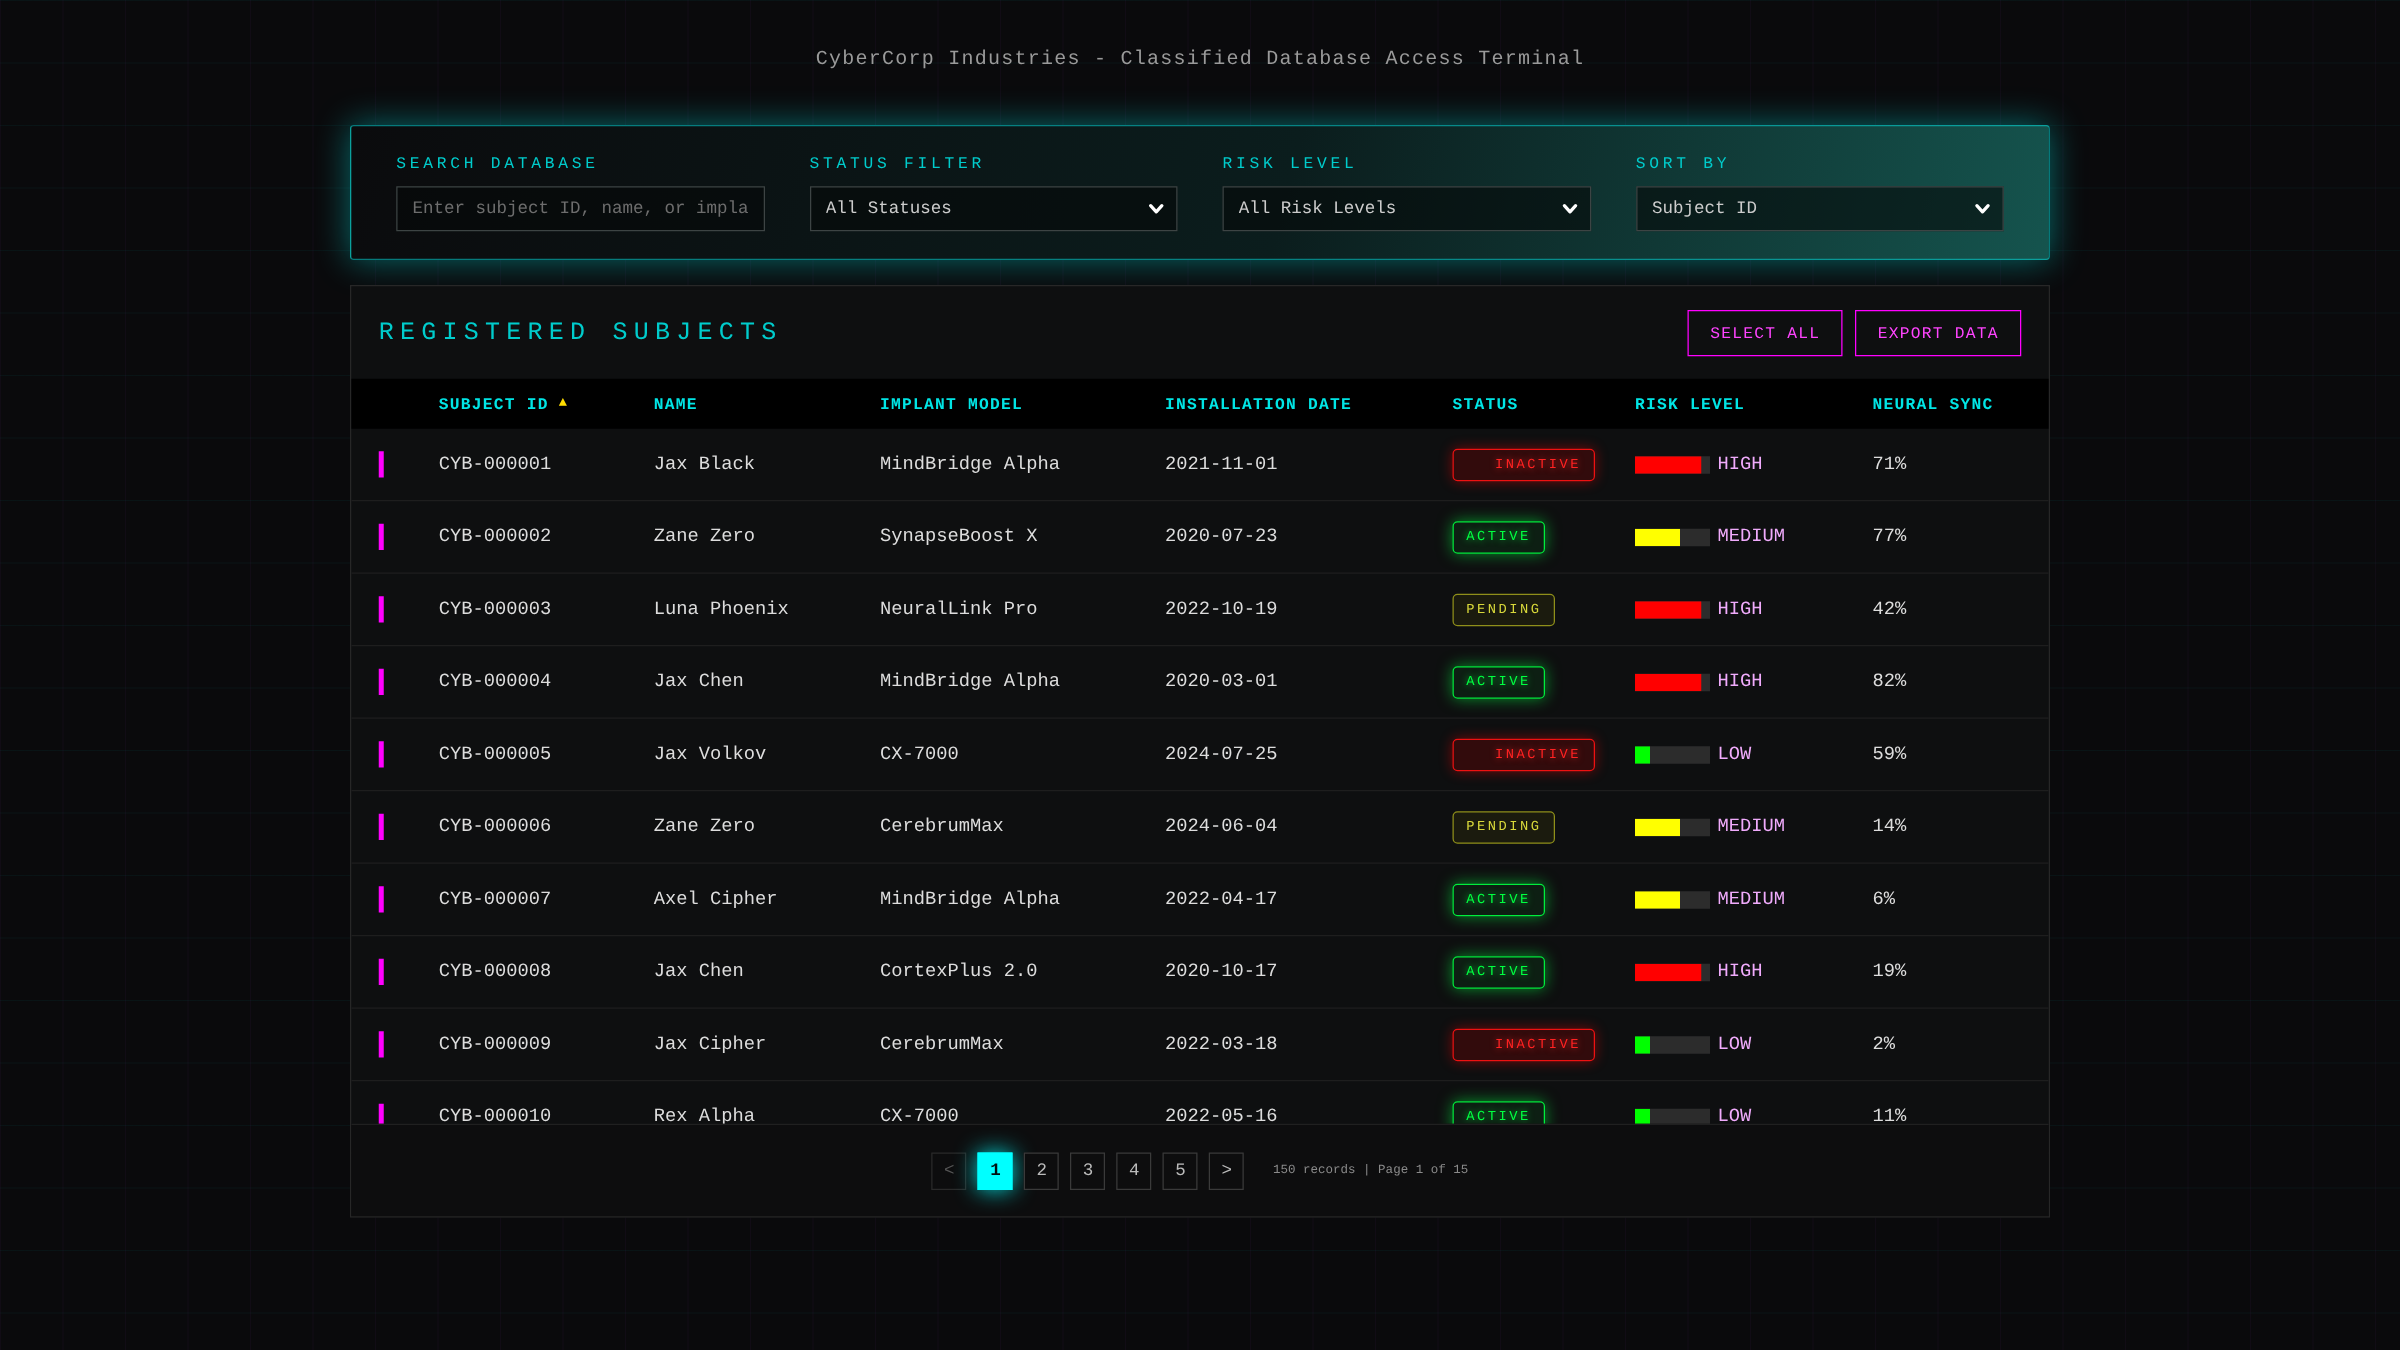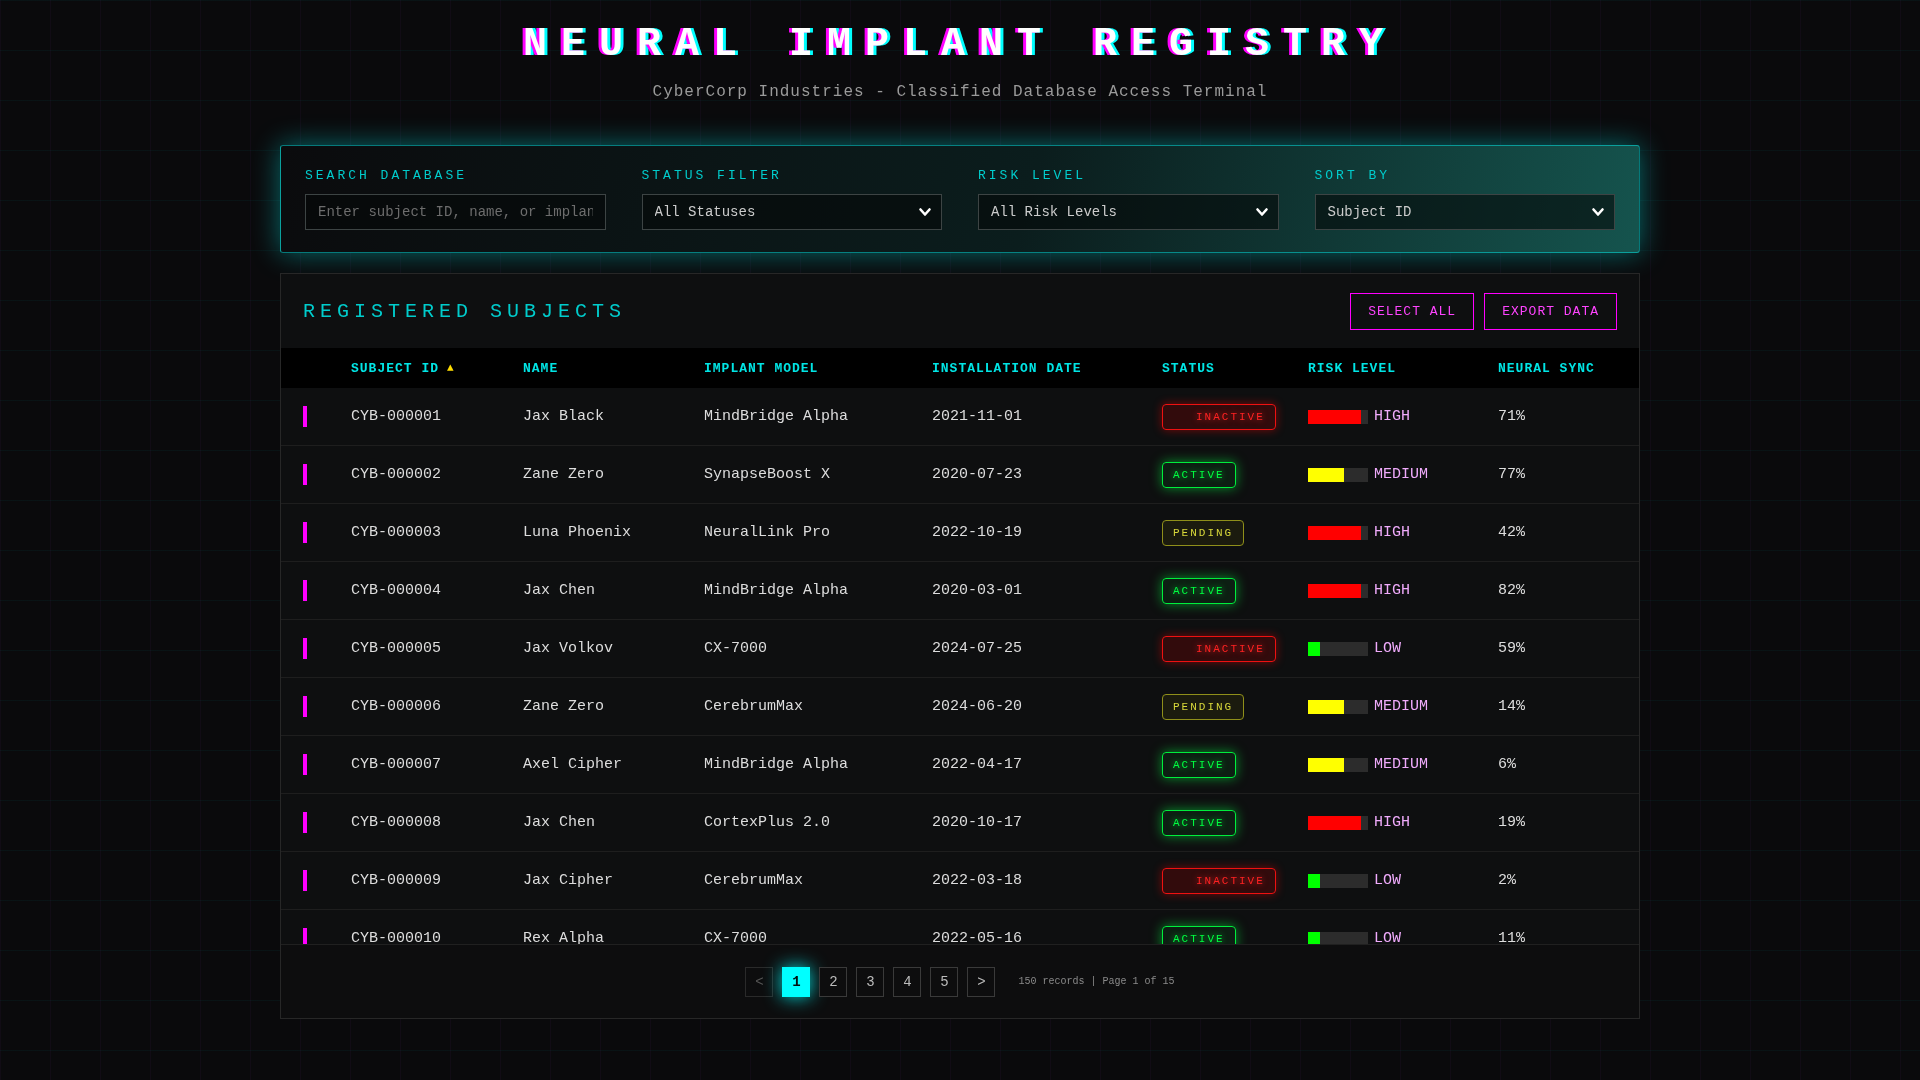--- a/index.html
+++ b/index.html
@@ -27,21 +27,21 @@
     margin-top: 16px;
     font-size: 16px;
     color: #9a9a9a;
     letter-spacing: 1px;
   }
 
   
   .filter-panel {
     width: 1360px;
     margin: 44px auto 0 auto;
-    padding: 22px 24px;
+    padding: 22px 36px;
     background: linear-gradient(105deg, #0b0b0d 0%, #0b1d1d 55%, #15544e 100%);
     border: 1px solid rgba(0, 255, 255, 0.45);
     border-radius: 3px;
     box-shadow: 0 0 28px rgba(0, 225, 225, 0.45);
     display: grid;
     grid-template-columns: repeat(4, 1fr);
     gap: 36px;
   }
   .filter-label {
     display: block;
@@ -206,21 +206,20 @@
     color: #001111;
     font-weight: bold;
     box-shadow: 0 0 18px rgba(0, 255, 255, 0.85);
   }
   .page-summary { margin-left: 14px; color: #8a8a8a; font-size: 10px; }
 </style>
 </head>
 <body>
 
 <header class="site-header">
-  <h1 class="glitch-title">NEURAL IMPLANT REGISTRY</h1>
   <div class="subtitle">CyberCorp Industries - Classified Database Access Terminal</div>
 </header>
 
 <section class="filter-panel">
   <div class="filter-group">
     <label class="filter-label">SEARCH DATABASE</label>
     <input class="field" type="text" placeholder="Enter subject ID, name, or implant model..." style="">
   </div>
   <div class="filter-group">
     <label class="filter-label">STATUS FILTER</label>
@@ -377,21 +376,21 @@
         <span class="risk-label">LOW</span>
       </div>
       <div>59%</div>
     </div>
 
     <div class="grid-row">
       <div><span class="checkbox"></span></div>
       <div>CYB-000006</div>
       <div>Zane Zero</div>
       <div>CerebrumMax</div>
-      <div>2024-06-20</div>
+      <div>2024-06-04</div>
       <div><span class="badge status-pending">PENDING</span></div>
       <div class="risk-cell">
         <span class="risk-track">
             <span class="risk-fill risk-medium" style="display: block; width: 60%;"></span>
           </span>
         <span class="risk-label">MEDIUM</span>
       </div>
       <div>14%</div>
     </div>
 

